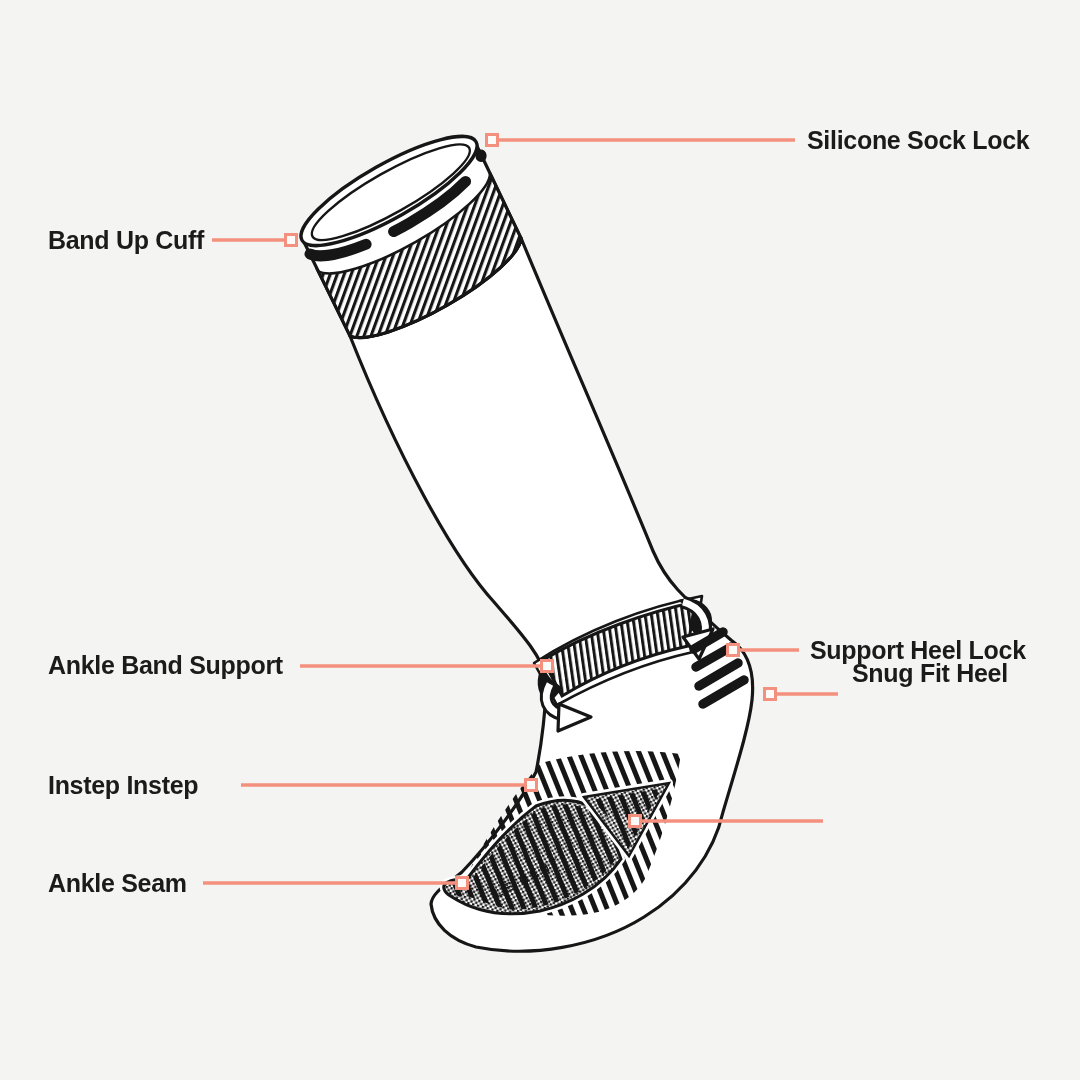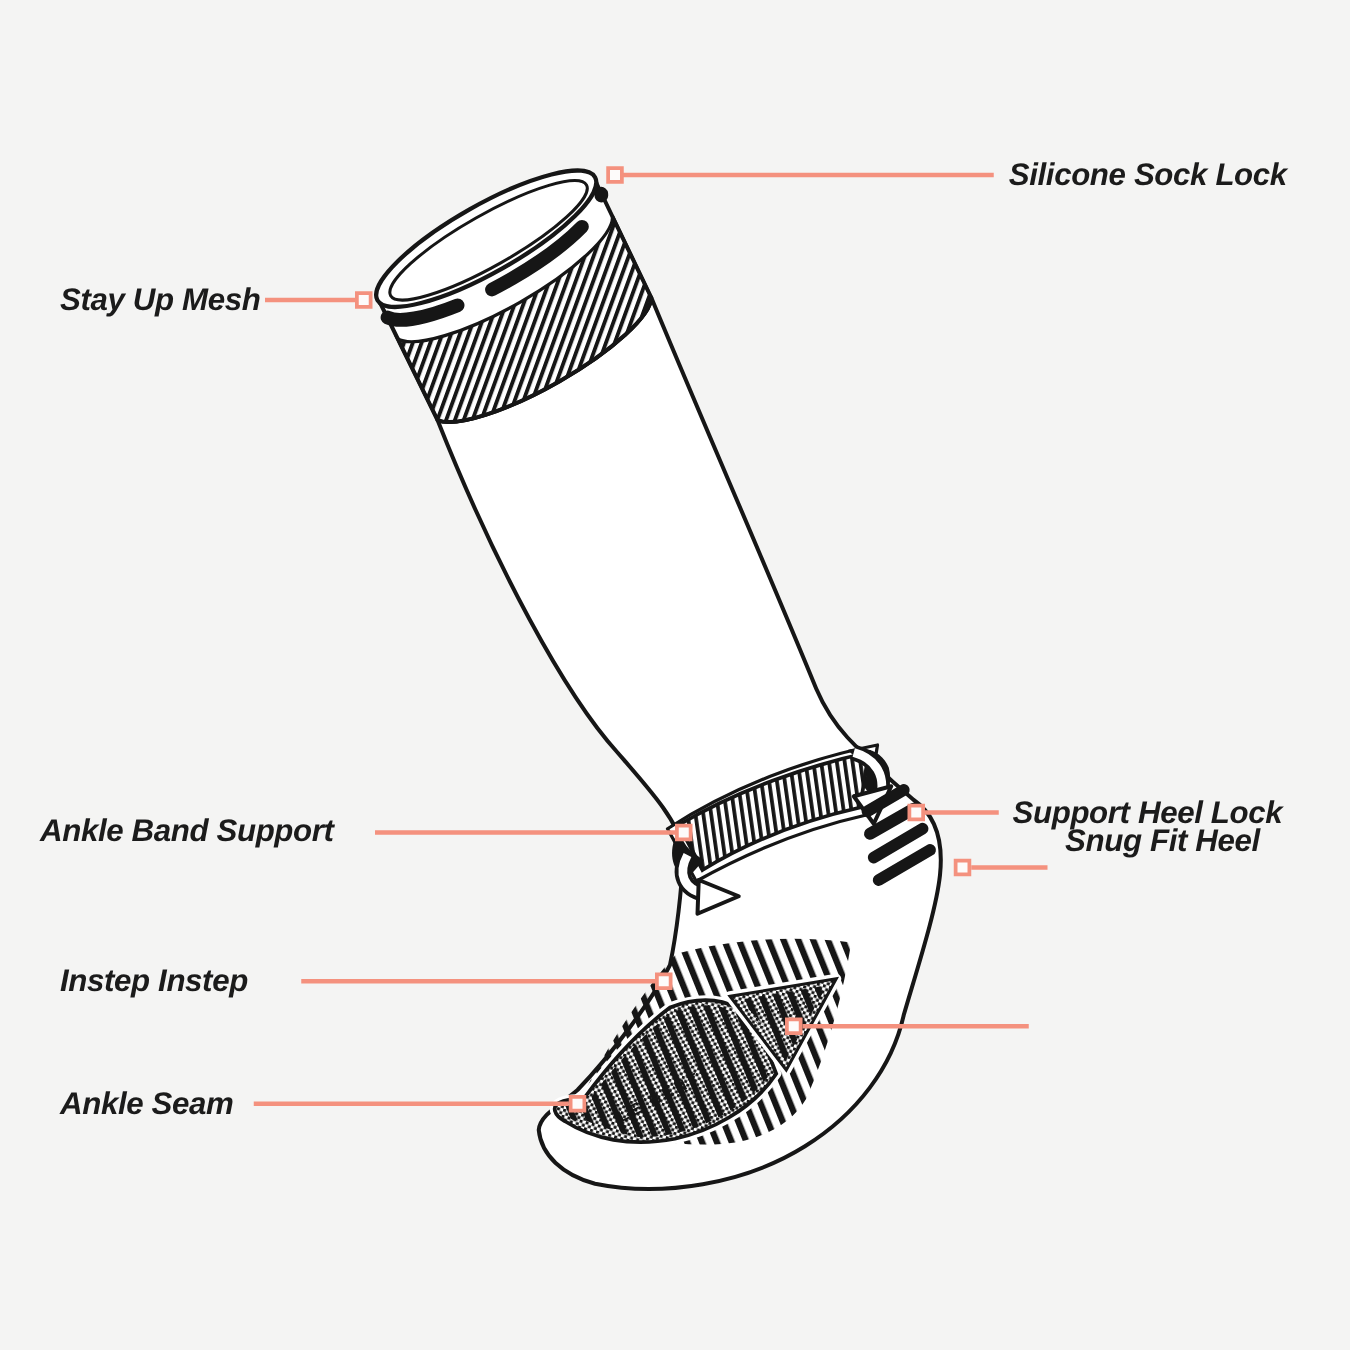--- a/index.html
+++ b/index.html
@@ -3,21 +3,21 @@
 <meta charset="utf-8">
 <style>
   html,body{margin:0;padding:0;background:#f4f4f3;}
   .stage{
     position:relative;width:1080px;height:1080px;background:#f4f4f3;
     font-family:"Liberation Sans","DejaVu Sans",sans-serif;overflow:hidden;
   }
   .stage svg{position:absolute;left:0;top:0;}
   .feature-label{
     position:absolute;font-size:25px;font-weight:700;letter-spacing:-0.3px;
-    color:#1b1b1b;white-space:nowrap;line-height:26px;font-style:italic;
+    color:#1b1b1b;white-space:nowrap;line-height:26px;
   }
 </style>
 </head>
 <body>
 
 <div class="stage">
 
   <svg width="1080" height="1080" viewBox="0 0 1080 1080">
     <defs>
       <pattern id="ribsCuff" patternUnits="userSpaceOnUse" width="6.6" height="8" patternTransform="rotate(20)">
@@ -133,19 +133,19 @@
       <rect x="541.5" y="660.5" width="11" height="11"></rect>
       <rect x="727.5" y="644.5" width="11" height="11"></rect>
       <rect x="764.5" y="688.5" width="11" height="11"></rect>
       <rect x="525.5" y="779.5" width="11" height="11"></rect>
       <rect x="629.5" y="815.5" width="11" height="11"></rect>
       <rect x="456.5" y="877.5" width="11" height="11"></rect>
     </g>
   </svg>
 
   <div class="feature-label" style="left:807px;top:127px">Silicone Sock Lock</div>
-  <div class="feature-label" style="left:48px;top:227px">Stay Up Mesh</div>
-  <div class="feature-label" style="left:32px;top:652px">Ankle Band Support</div>
+  <div class="feature-label" style="left:48px;top:227px">Band Up Cuff</div>
+  <div class="feature-label" style="left:48px;top:652px">Ankle Band Support</div>
   <div class="feature-label" style="left:810px;top:637px">Support Heel Lock</div>
   <div class="feature-label" style="left:852px;top:660px">Snug Fit Heel</div>
   <div class="feature-label" style="left:48px;top:772px">Instep Instep</div>
   <div class="feature-label" style="left:48px;top:870px">Ankle Seam</div>
 </div>
 
 </body></html>

